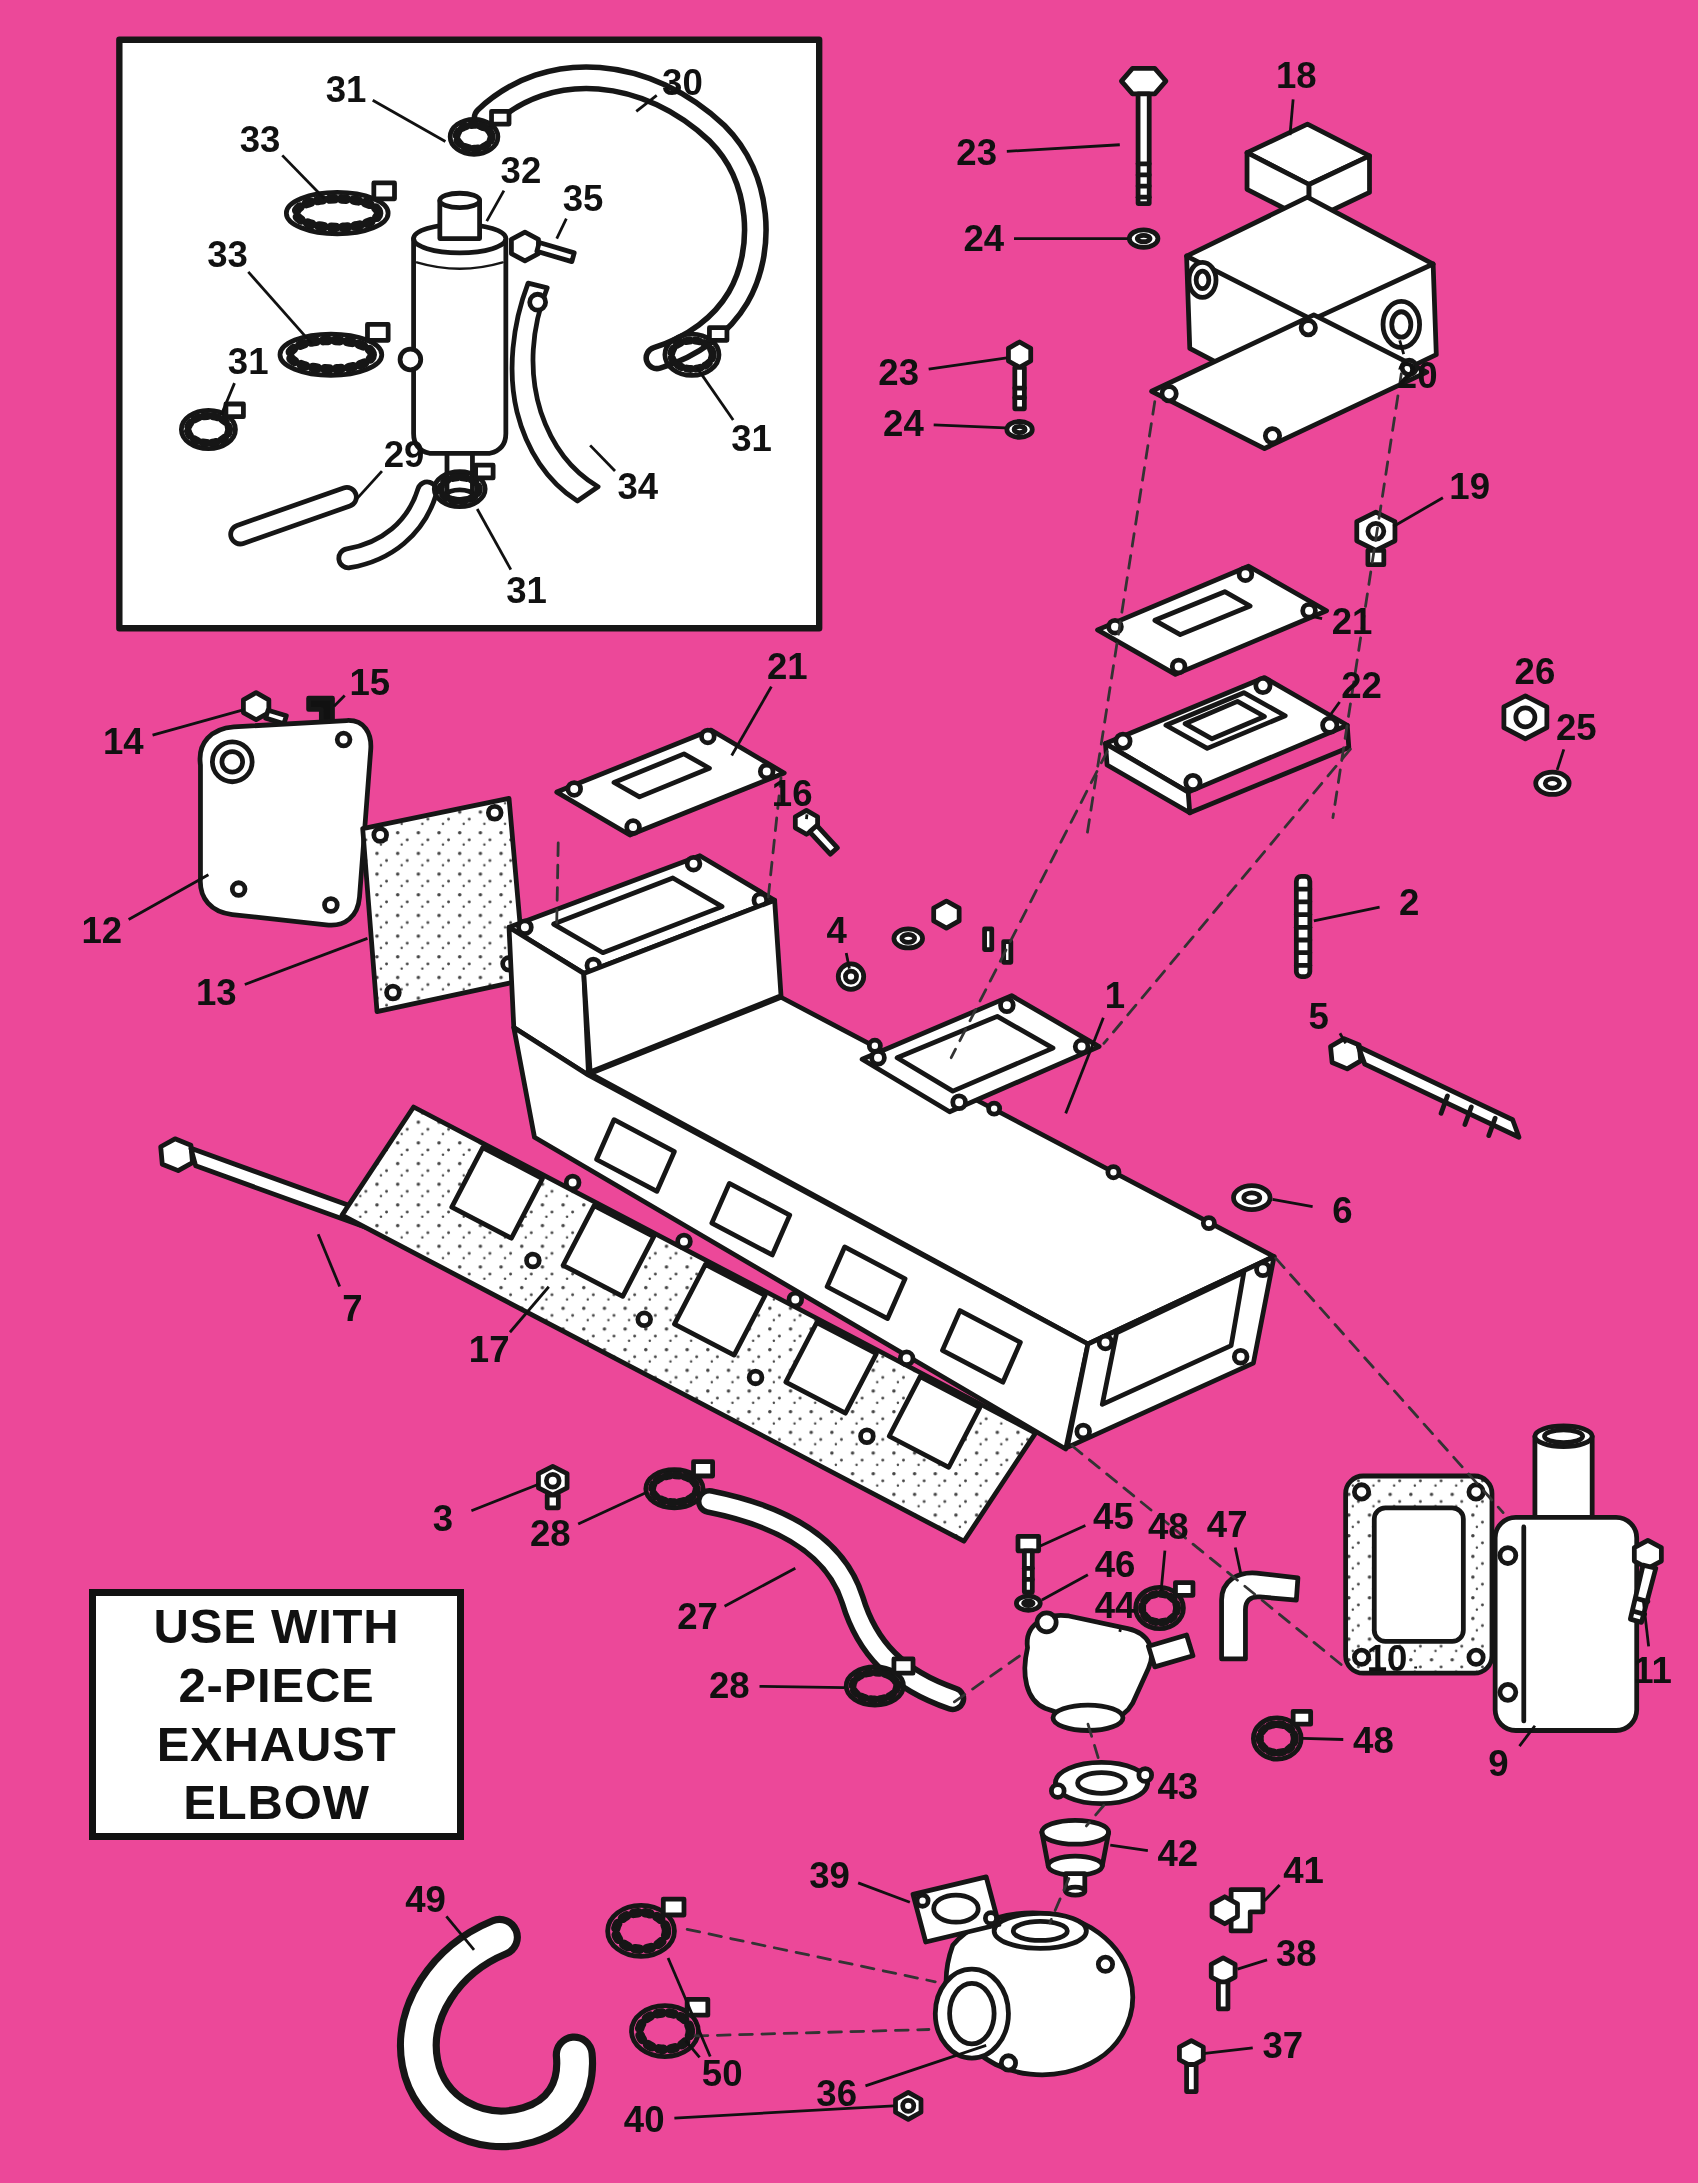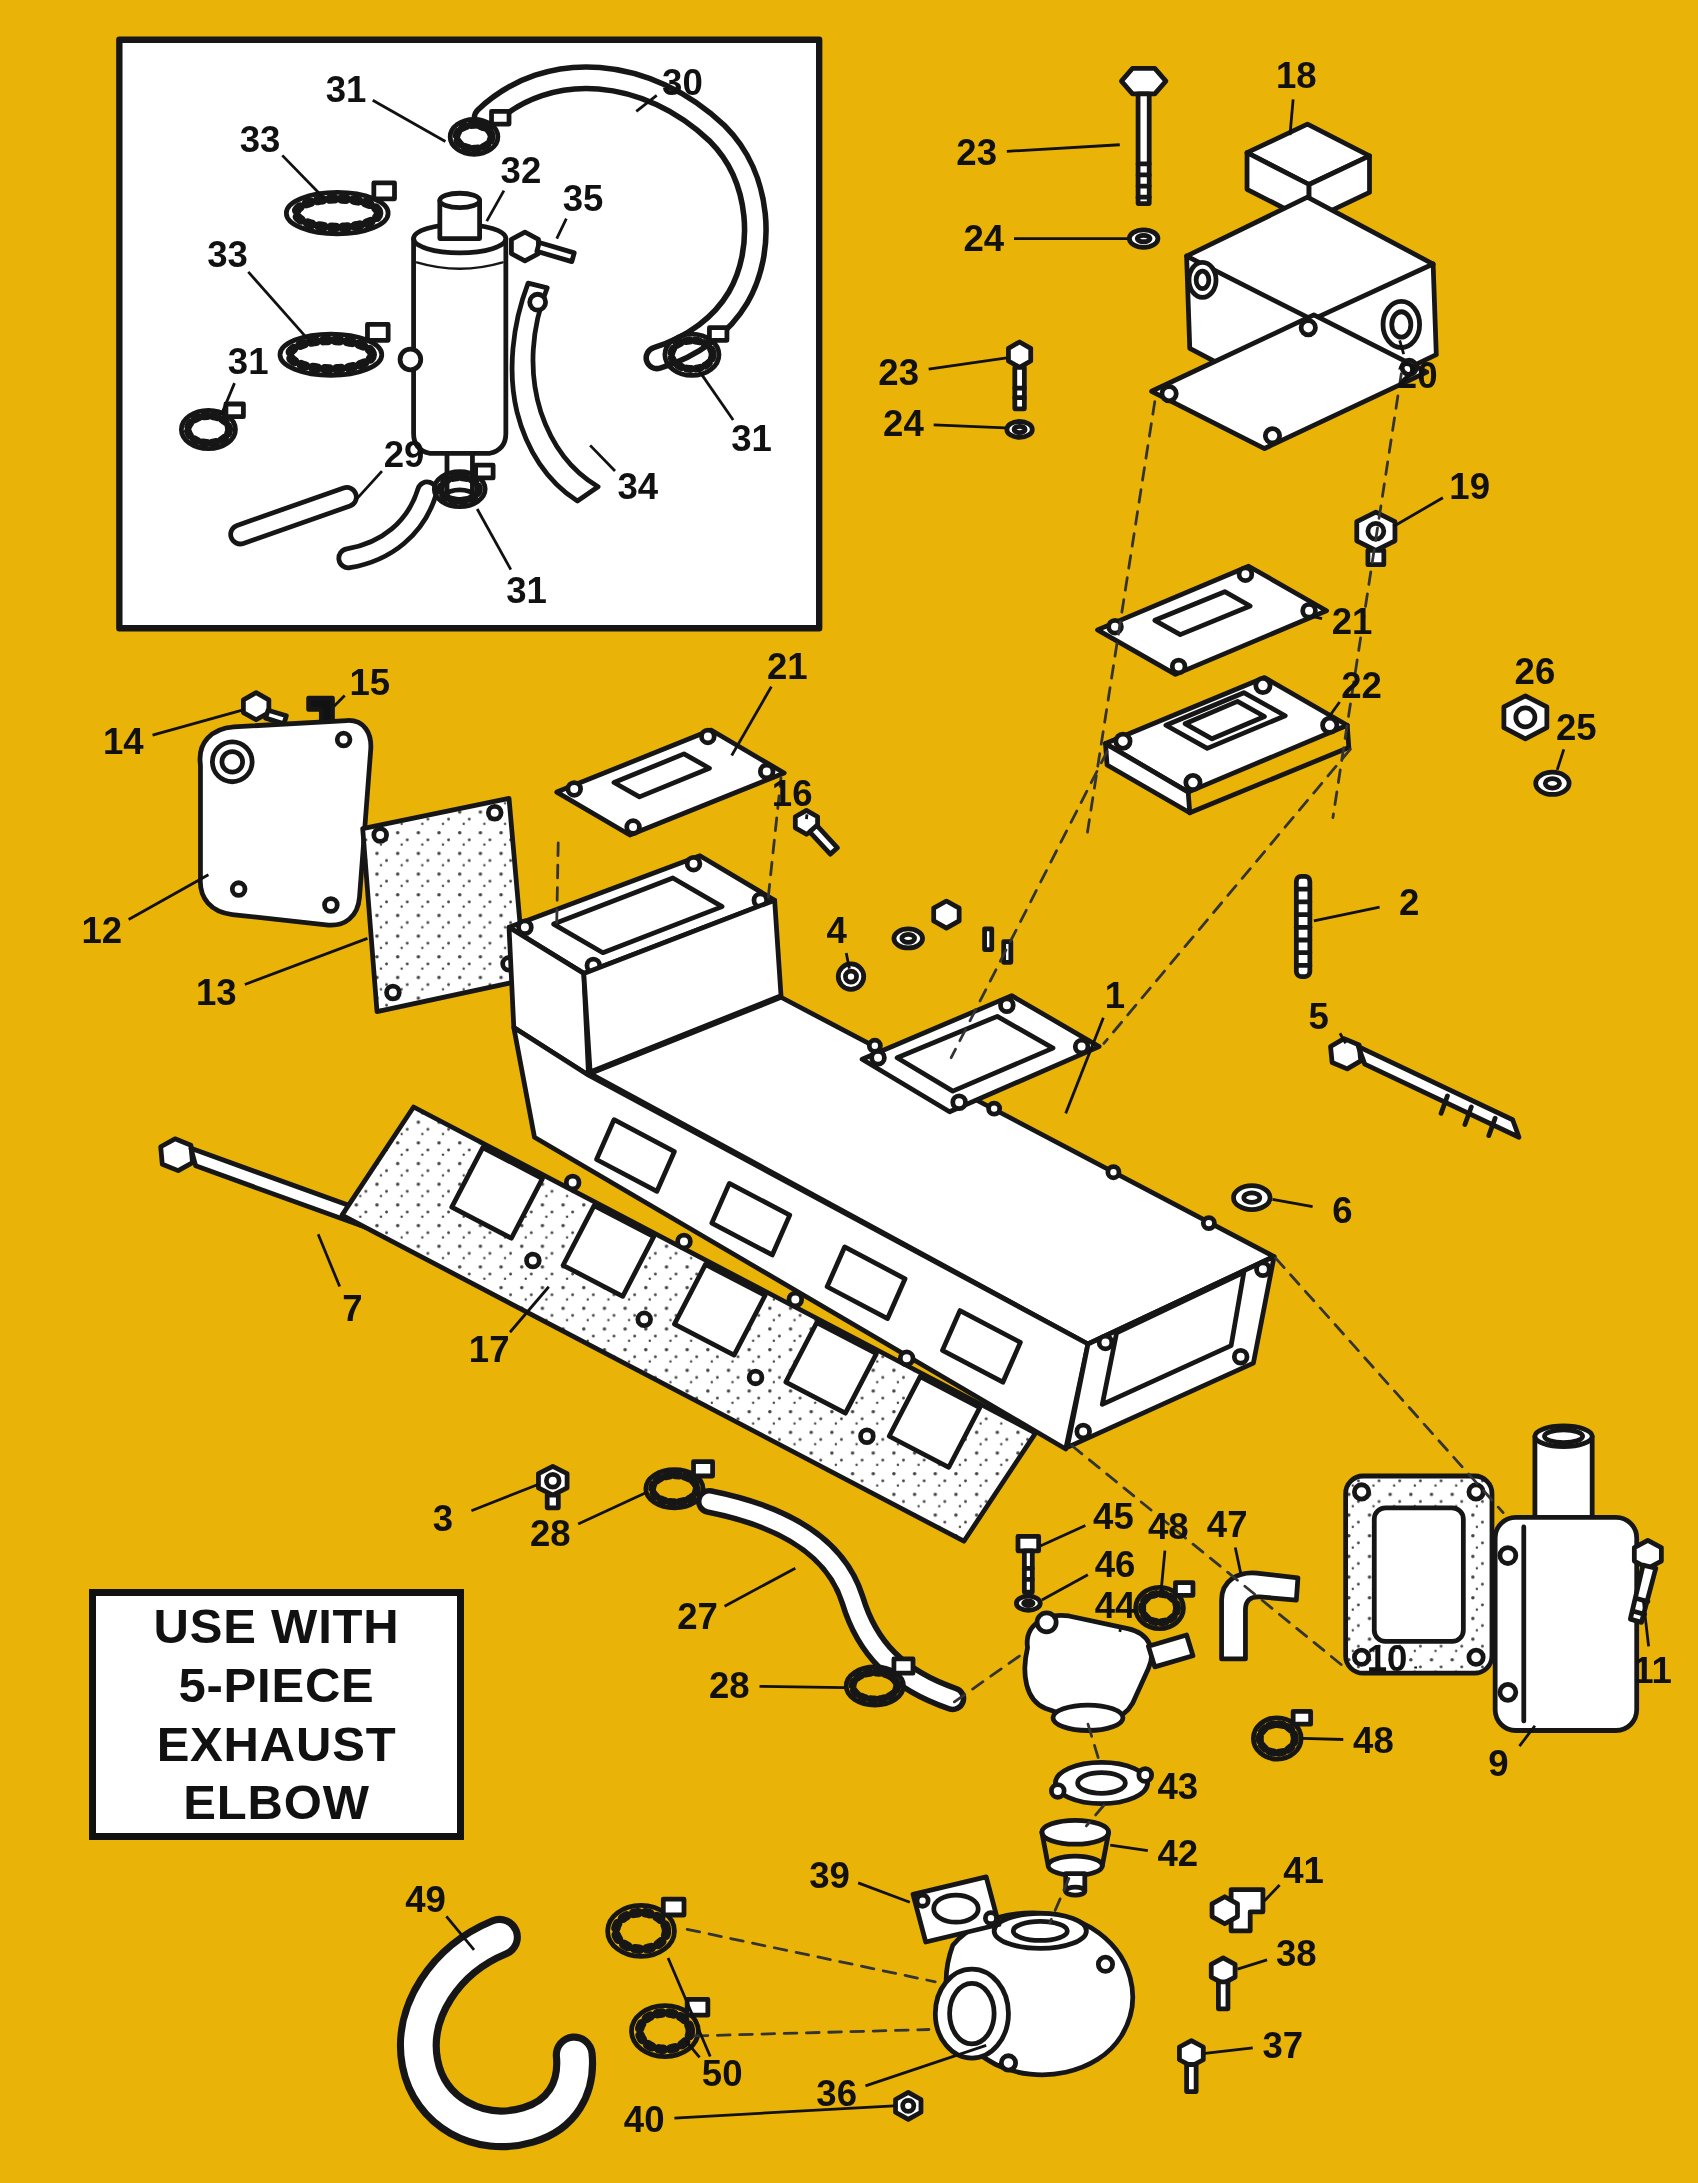--- a/index.html
+++ b/index.html
@@ -1,17 +1,17 @@
 <!DOCTYPE html>
 <html style="font-size:12.7px"><head>
 <meta charset="utf-8">
 <style>
   * { box-sizing: border-box; margin: 0; padding: 0; }
   body { background: #ffffff; font-family: "Liberation Sans", sans-serif; }
-  .canvas { position: relative; width: 1698px; height: 2183px; background: #eab308; overflow: hidden; }
+  .canvas { position: relative; width: 1698px; height: 2183px; background: #ec4899; overflow: hidden; }
   .canvas > svg { position: absolute; left: 0; top: 0; }
   .notebox {
     position: absolute; left: 89px; top: 1589px; width: 375px; height: 251px;
     border: 7.2px solid #111; background: #fff;
     display: flex; flex-direction: column; align-items: center; justify-content: center; gap: 4px;
   }
   .notebox-line { font-size: 49px; font-weight: bold; color: #111; line-height: 1.12; letter-spacing: 0.8px; }
   .caption {
     position: absolute; left: 429px; top: 2135px; width: 525px; text-align: center;
     font-size: 37px; font-weight: bold; color: #111;
@@ -601,20 +601,20 @@
         <text x="1613" y="2572" class="callout">37</text>
         <text x="1052" y="2632" class="callout">36</text>
         <text x="810" y="2665" class="callout">40</text>
         <text x="535" y="2388" class="callout">49</text>
         <text x="908" y="2607" class="callout">50</text>
       </g>
 </svg>
 
 <div class="notebox">
   <div class="notebox-line">USE WITH</div>
-  <div class="notebox-line">5-PIECE</div>
+  <div class="notebox-line">2-PIECE</div>
   <div class="notebox-line">EXHAUST</div>
   <div class="notebox-line">ELBOW</div>
 </div>
 
 
 </div>
 
 
 </body></html>

